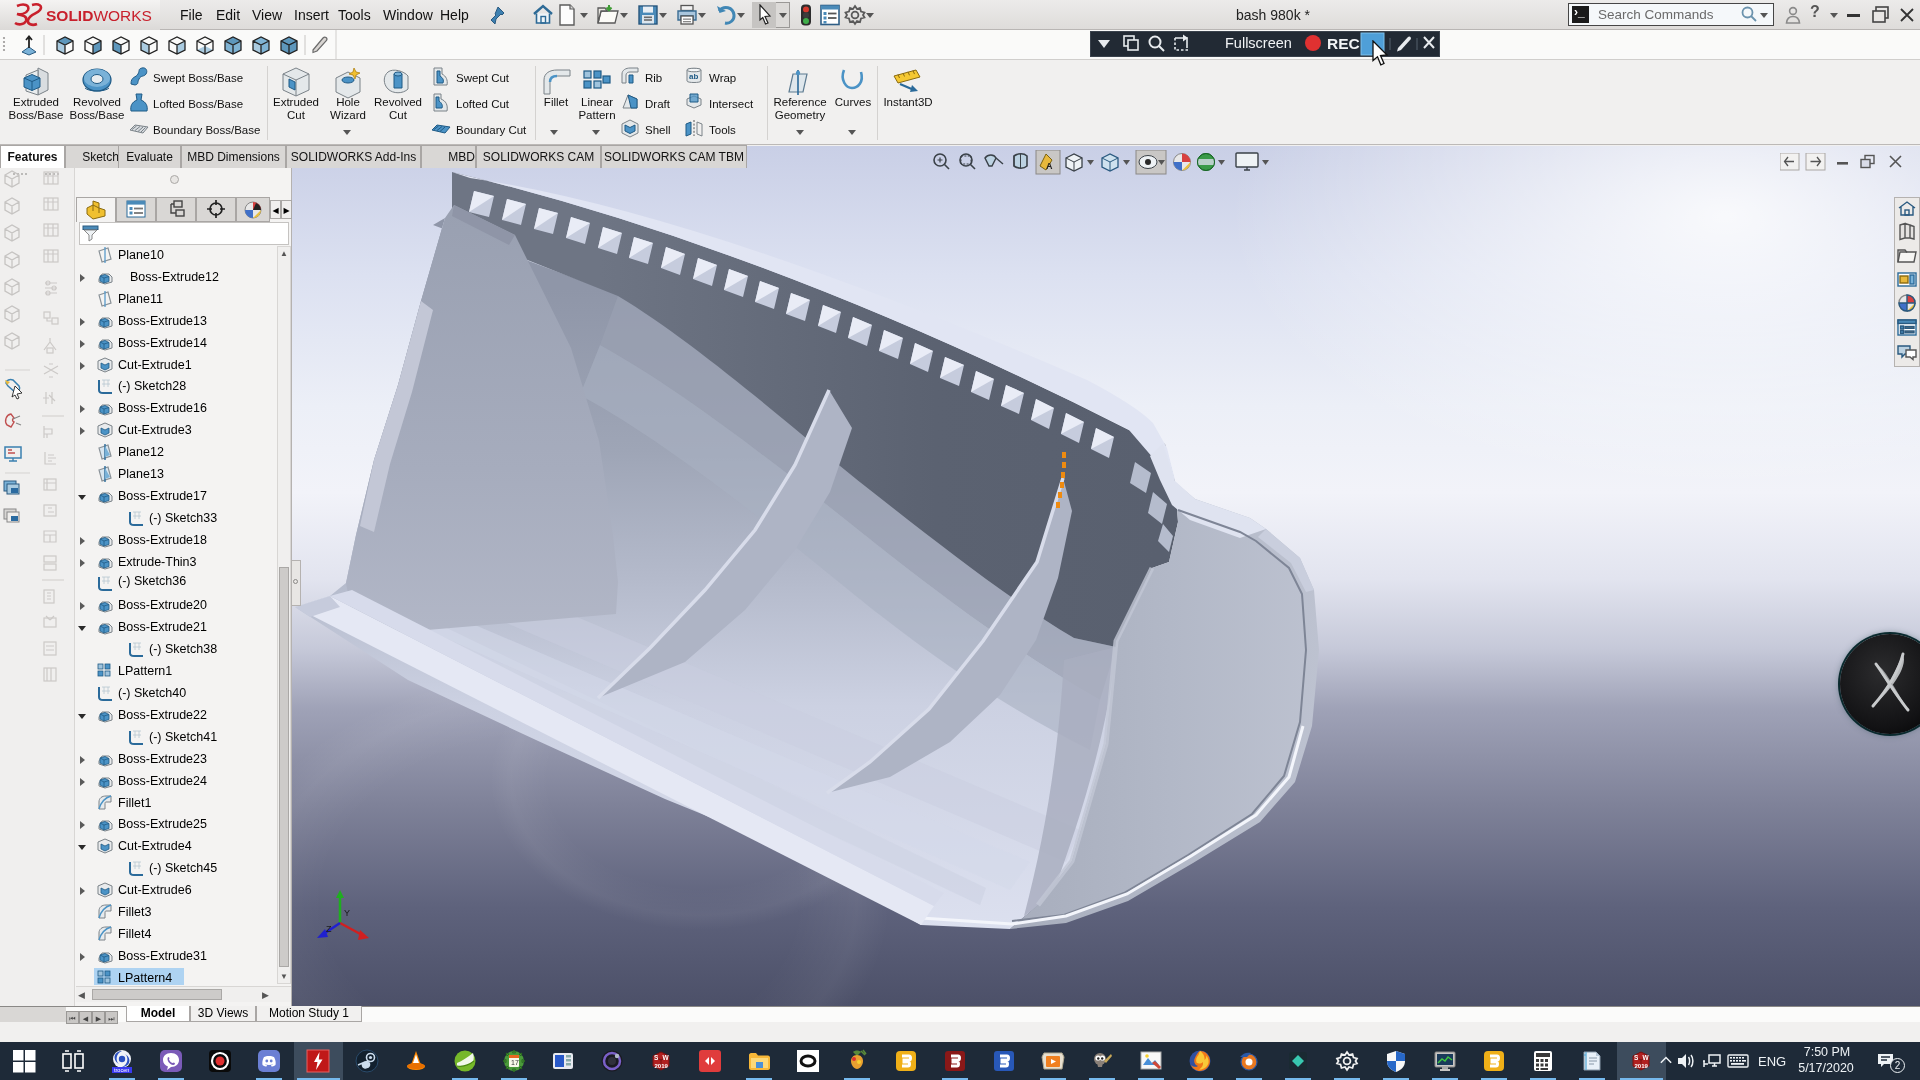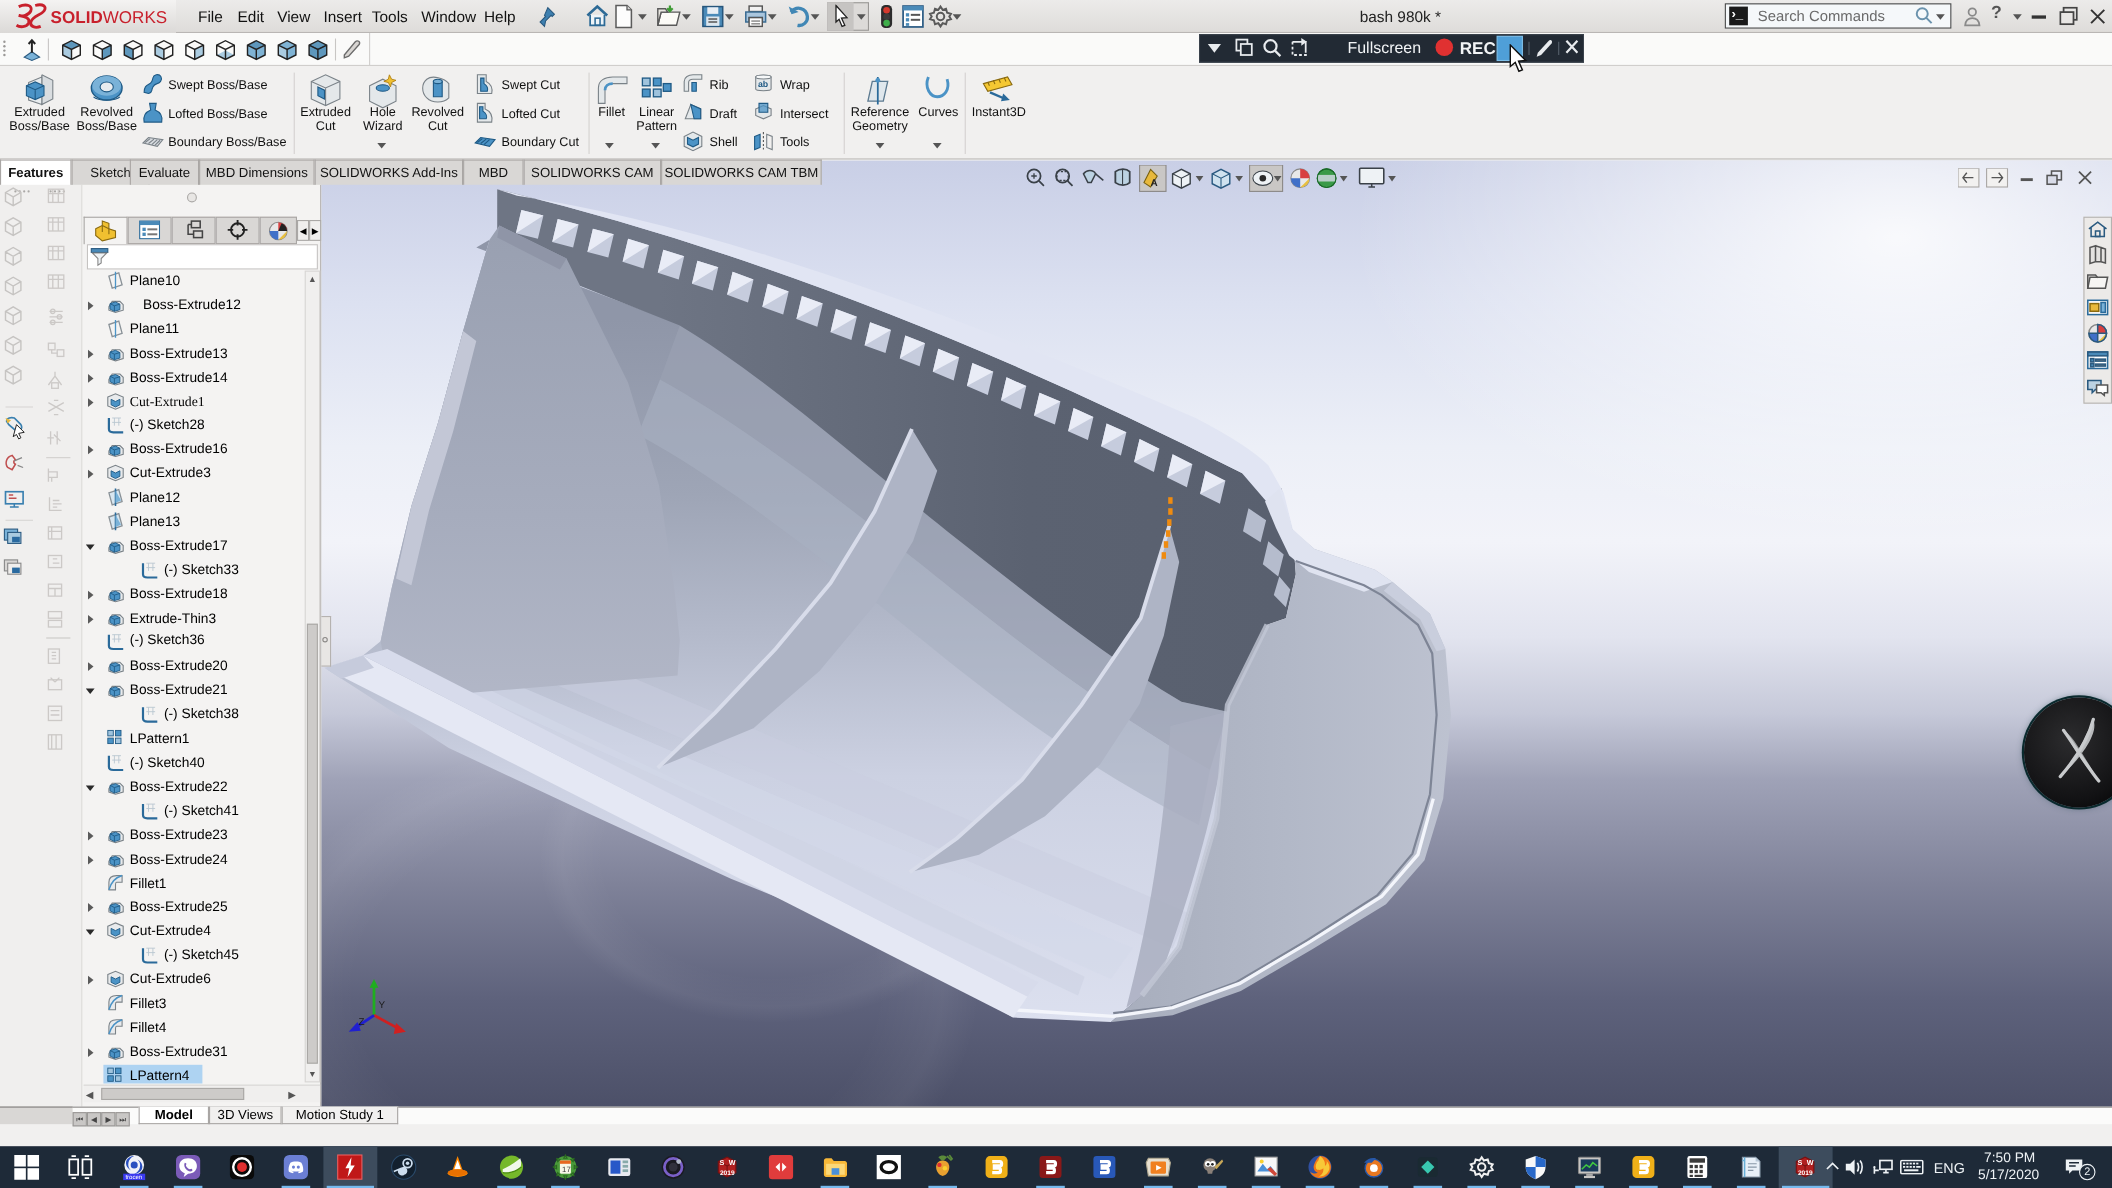--- a/index.html
+++ b/index.html
@@ -455,21 +455,21 @@
     <path d="M22 17 L28 23 L20 24 Z" fill="#2a6a9a"></path>
   </svg>
   <div class="abs rlabel" style="left:878px;top:96px;width:60px;">Instant3D</div>
 
   <div id="tabrow" class="abs"></div>
   <div class="abs dtab active" style="left:0px;width:65px;">Features</div>
   <div class="abs dtab" style="left:65px;width:71px;">Sketch</div>
   <div class="abs dtab" style="left:118px;width:63px;">Evaluate</div>
   <div class="abs dtab" style="left:181px;width:105px;">MBD Dimensions</div>
   <div class="abs dtab" style="left:286px;width:135px;">SOLIDWORKS Add-Ins</div>
-  <div class="abs dtab" style="left:421px;width:55px;">MBD</div>
+  <div class="abs dtab" style="left:421px;width:55px;text-align:right;">MBD</div>
   <div class="abs dtab" style="left:476px;width:125px;">SOLIDWORKS CAM</div>
   <div class="abs dtab" style="left:601px;width:146px;">SOLIDWORKS CAM TBM</div>
 
   <div id="viewport" class="abs">
   <svg width="1628" height="866" viewBox="292 146 1628 866" style="position:absolute;left:0;top:0">
     <defs>
       <linearGradient id="intg" x1="0" y1="290" x2="0" y2="930" gradientUnits="userSpaceOnUse">
         <stop offset="0" stop-color="#8f96a8"></stop>
             <stop offset="0.25" stop-color="#9ea5b6"></stop>
         <stop offset="0.45" stop-color="#b4bacb"></stop>
@@ -887,21 +887,21 @@
         </svg>
         <span class="abs" style="left:42px;top:3px;">Boss-Extrude13</span>
       </div>
     <div class="trow abs" style="top:88px;">
         <span class="texp exp-r"></span>
         <svg class="abs" style="left:20px;top:1px" width="18" height="18">
           <use href="#i-boss"></use>
         </svg>
         <span class="abs" style="left:42px;top:3px;">Boss-Extrude14</span>
       </div>
-    <div class="trow abs" style="top:110px;font-family:Liberation Serif, serif;">
+    <div class="trow abs" style="top:110px;">
         <span class="texp exp-r"></span>
         <svg class="abs" style="left:20px;top:1px" width="18" height="18">
           <use href="#i-cut"></use>
         </svg>
         <span class="abs" style="left:42px;top:3px;">Cut-Extrude1</span>
       </div>
     <div class="trow abs" style="top:131px;">
         <svg class="abs" style="left:20px;top:1px" width="18" height="18">
           <use href="#i-sketch"></use>
         </svg>

